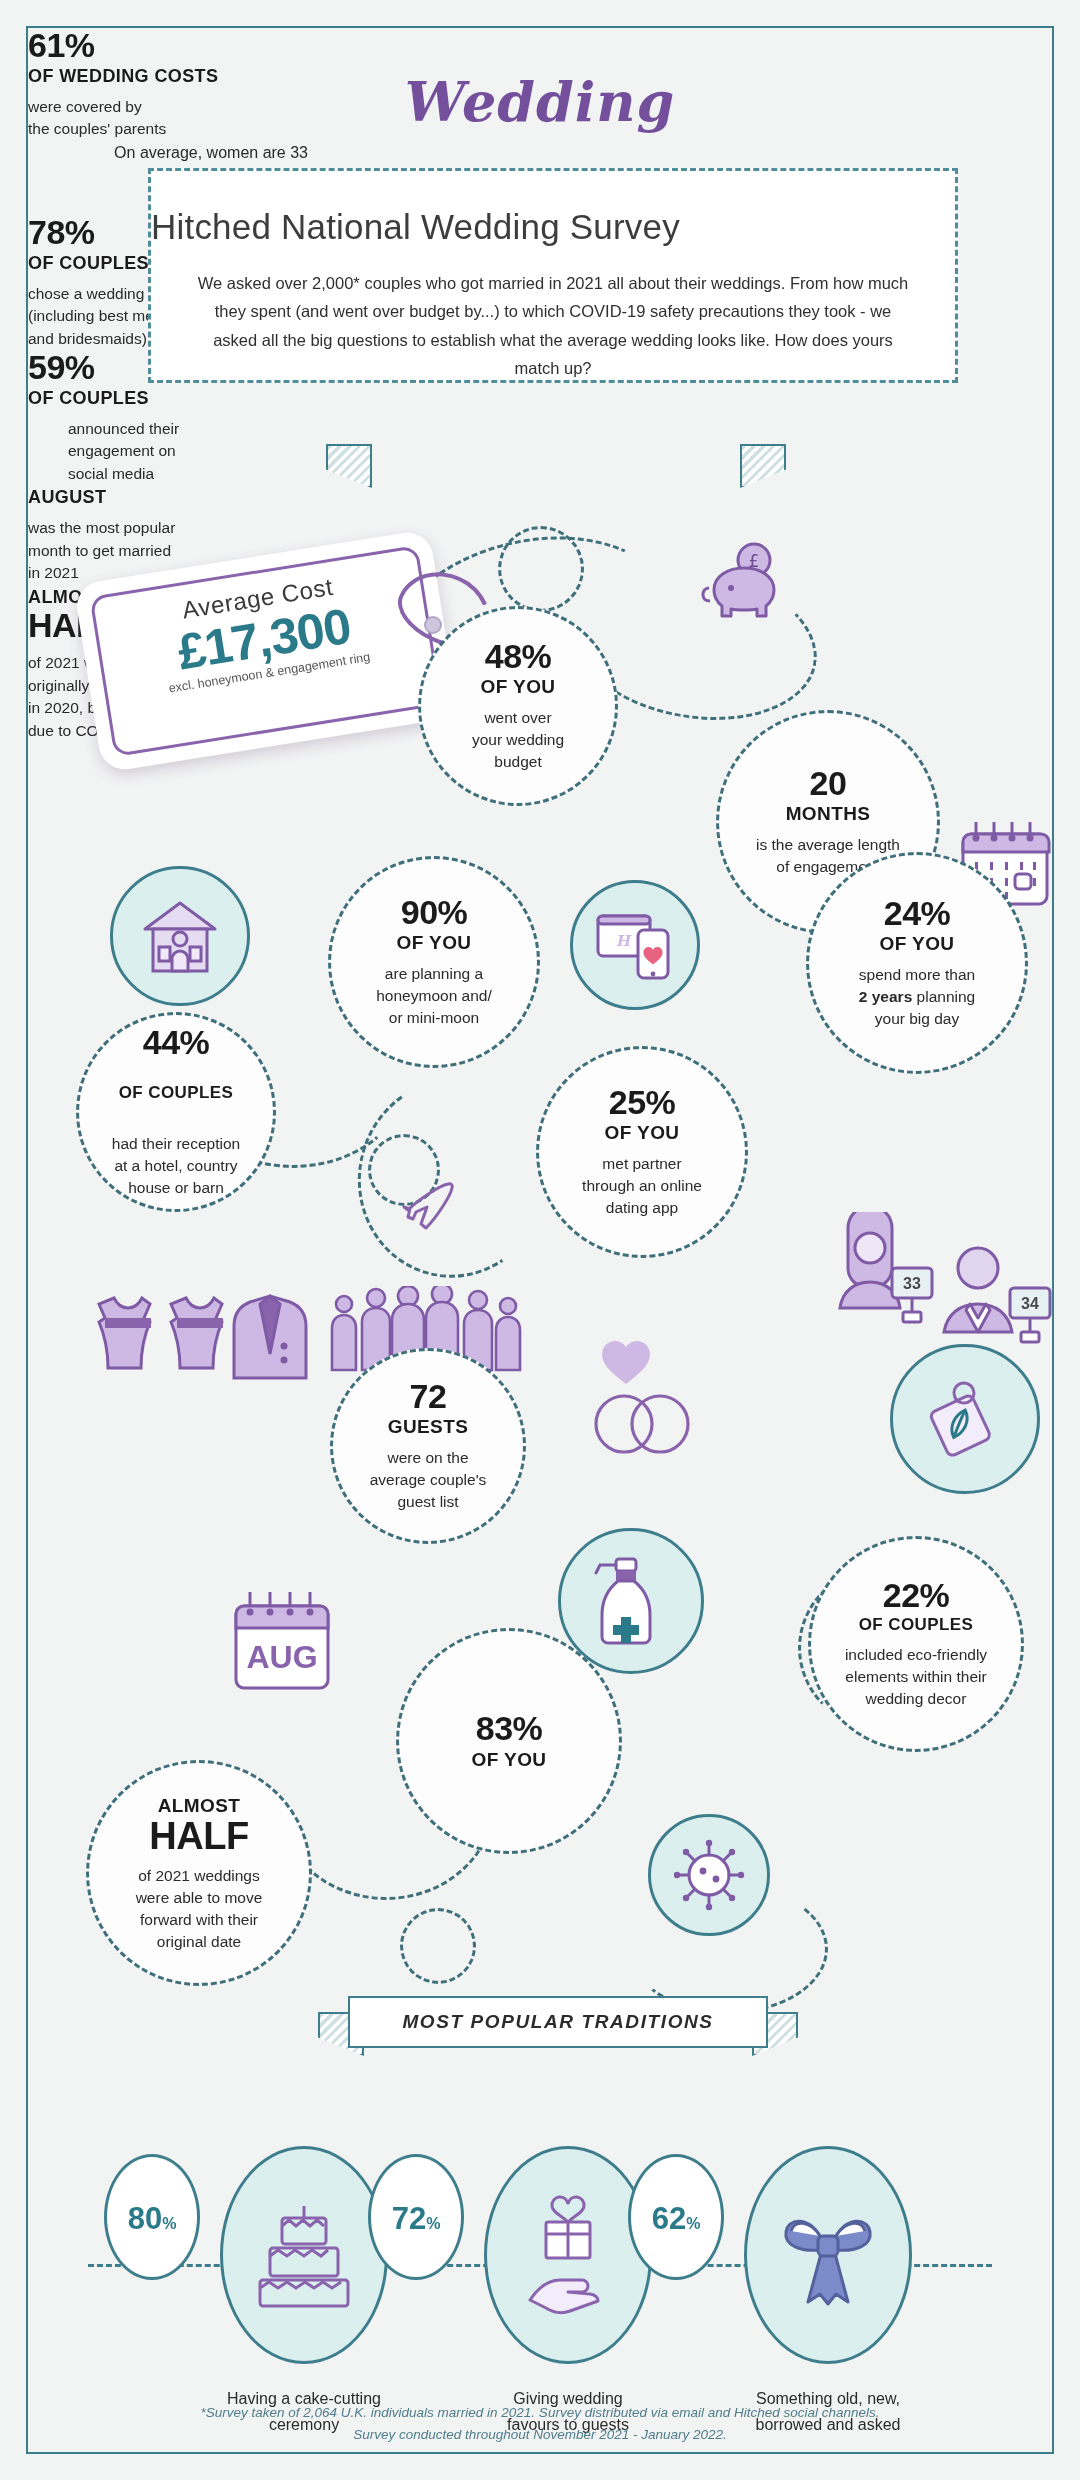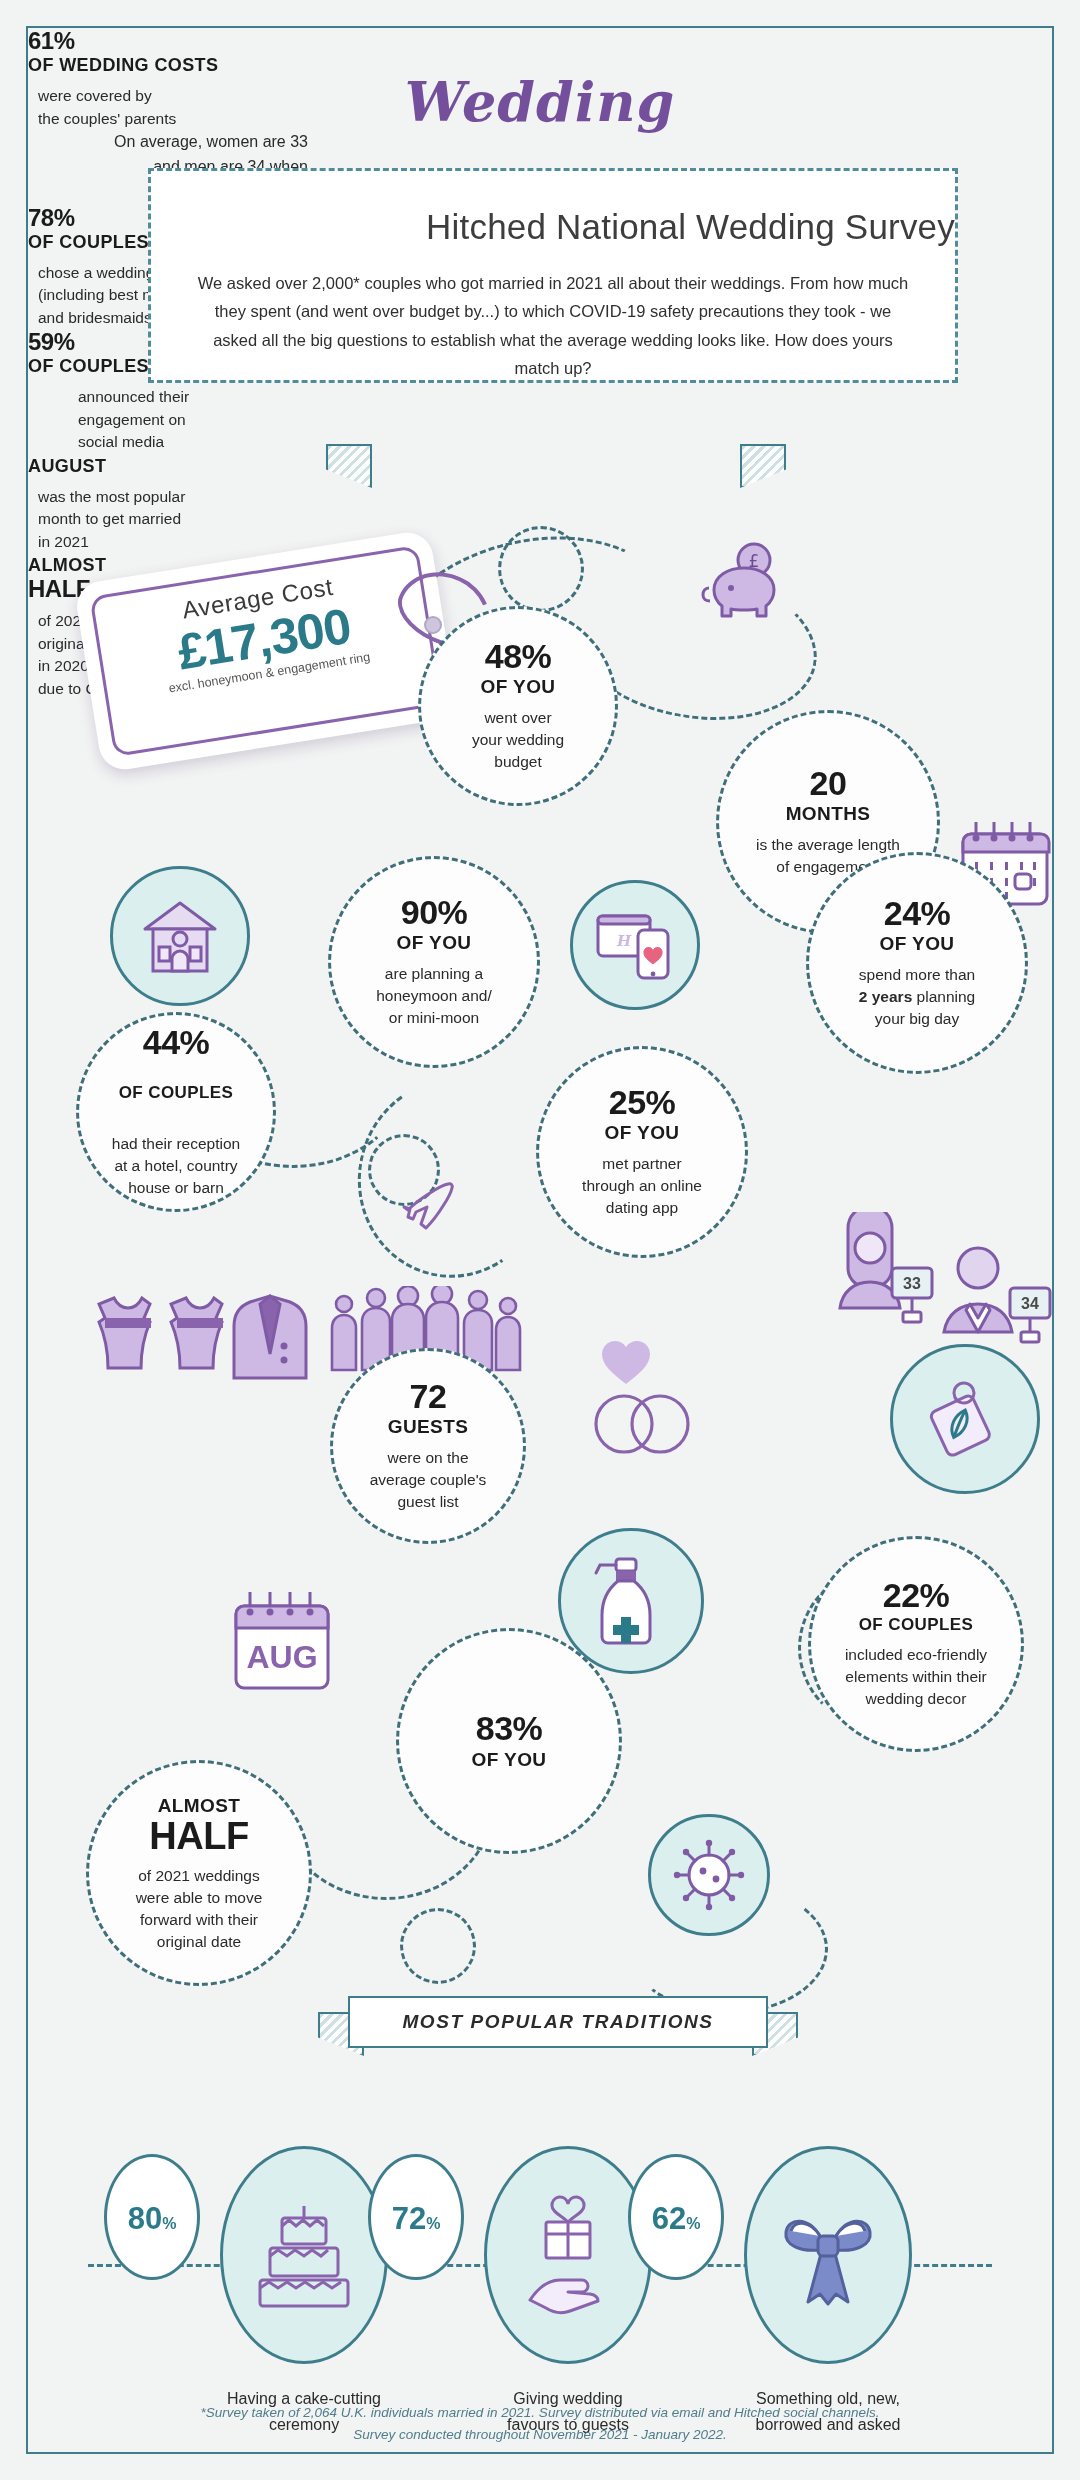--- a/index.html
+++ b/index.html
@@ -32,21 +32,21 @@
     color: #74509c;
   }
   .intro-box {
     position: absolute;
     left: 120px; top: 140px;
     width: 810px; height: 215px;
     background: #ffffff;
     border: 3px dashed #4f8d9a;
   }
   .intro-title {
-    text-align: right;
+    text-align: left;
     font-size: 35px;
     font-weight: normal;
     color: #3d3d3d;
     margin-top: 36px;
     letter-spacing: .2px;
   }
   .intro-para {
     text-align: center;
     font-size: 16.5px;
     line-height: 1.72;
@@ -89,23 +89,23 @@
     padding: 10px 16px;
   }
   .big { font-size: 34px; font-weight: bold; letter-spacing: -.5px; color: #1b1b1b; line-height: 1.05; }
   .big.xl { font-size: 38px; }
   .sub { font-size: 19px; font-weight: bold; letter-spacing: .4px; color: #1b1b1b; margin-top: 2px; }
   .sub.small { font-size: 17px; }
   .desc { font-size: 15.5px; line-height: 1.42; color: #2a2a2a; margin-top: 9px; }
   .desc b { font-weight: bold; }
 
   
-  .tblock .big { font-size: 24px; }
+  .tblock .big { font-size: 34px; }
   .tblock .sub { font-size: 18px; }
-  .tblock .desc { font-size: 15.5px; line-height: 1.45; padding-left: 10px; }
+  .tblock .desc { font-size: 15.5px; line-height: 1.45; }
   .tblock.left { text-align: left; }
   .tblock.right { text-align: right; }
 
   
   .icircle {
     position: absolute;
     border-radius: 50%;
     background: #dcefef;
     border: 3px solid #3d7d8c;
     display: flex; align-items: center; justify-content: center;

